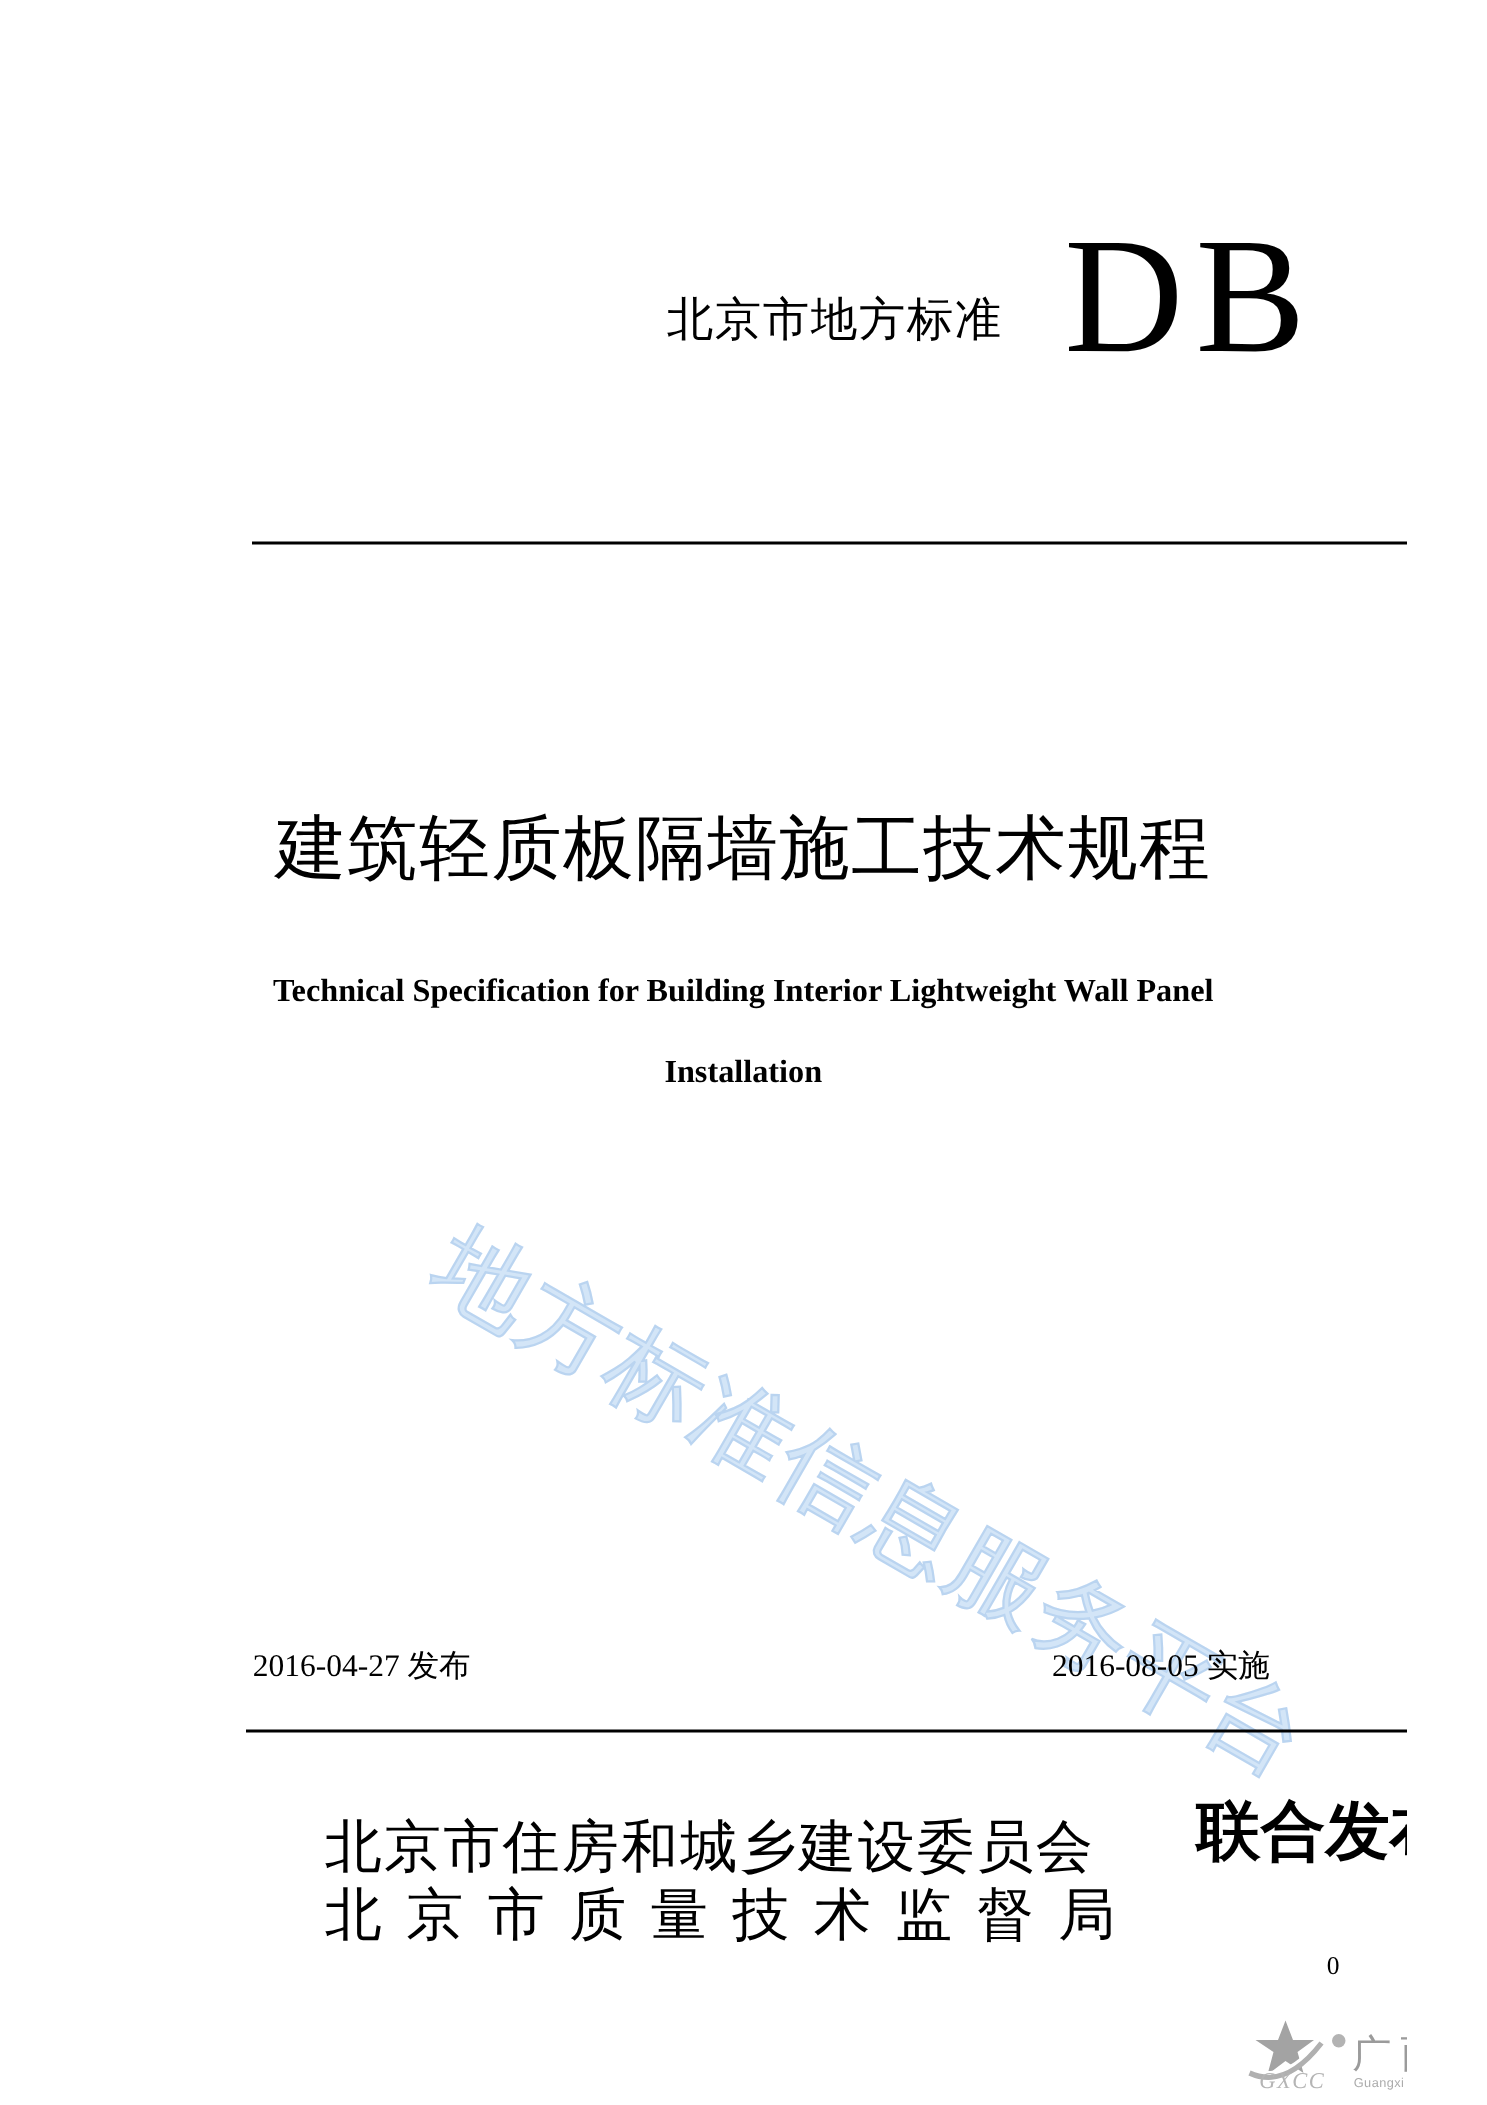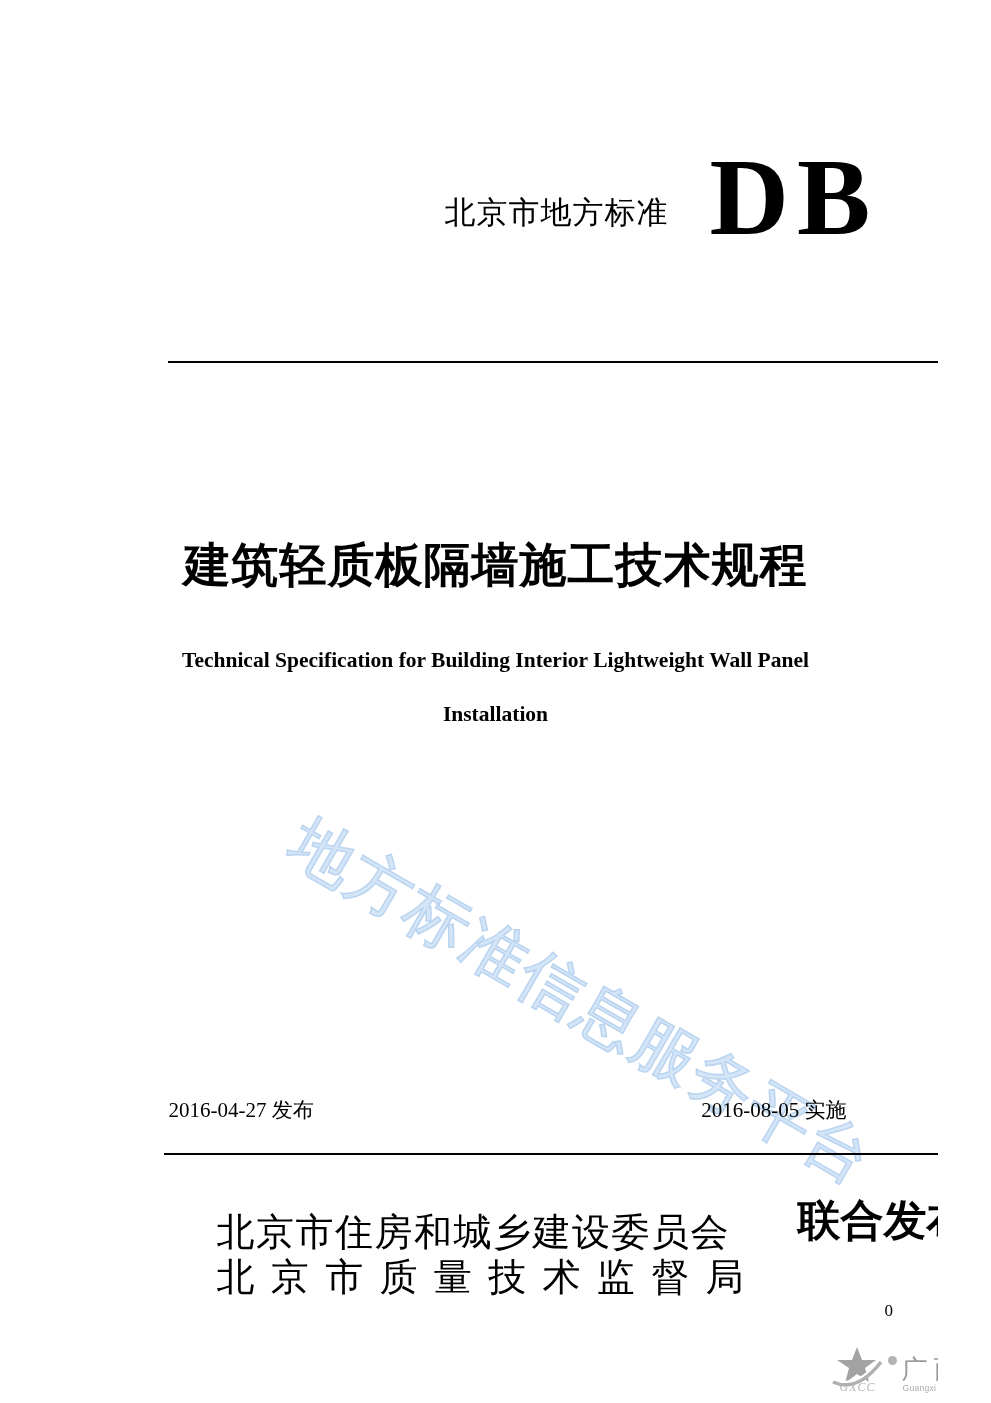--- a/index.html
+++ b/index.html
@@ -14,38 +14,38 @@
   }
   
   .std-type{
     position:absolute;left:391px;top:192px;
     font-family:"Liberation Sans", sans-serif;
     font-size:31px;letter-spacing:1px;white-space:nowrap;
   }
   .db-logo{
     position:absolute;left:656px;top:142px;
     font-family:"Liberation Serif", serif;
-    font-weight:bold;font-size:110px;line-height:1.0;
+    font-weight:normal;font-size:110px;line-height:1.0;
     letter-spacing:8px;white-space:nowrap;
   }
   .codes{
     position:absolute;left:532px;top:279px;
     font-size:17.5px;line-height:23.5px;white-space:nowrap;
   }
   .codes .lbl{font-family:"Liberation Serif", serif;}
   .codes .val{font-family:"Liberation Serif", serif;}
   .rule{position:absolute;background:#000;height:2px;}
   .rule-top{left:114px;top:361px;width:786px;}
   .rule-bottom{left:110px;top:1153px;width:790px;}
   
   .title-cn{
     position:absolute;left:0;right:0;top:534px;
     text-align:center;
     font-family:"Liberation Sans", sans-serif;
-    font-weight:bold;font-size:47px;letter-spacing:1px;white-space:nowrap;
+    font-weight:normal;font-size:47px;letter-spacing:1px;white-space:nowrap;
   }
   .title-en{
     position:absolute;left:0;right:0;text-align:center;
     font-family:"Liberation Serif", serif;
     font-weight:bold;font-size:21.5px;white-space:nowrap;
   }
   .title-en.l1{top:648px;}
   .title-en.l2{top:702px;}
   
   .watermark{
@@ -99,21 +99,21 @@
     font-size:26px;letter-spacing:6px;color:#9b9b9b;white-space:nowrap;
   }
   .footer-logo .site-sub{
     position:absolute;left:72px;top:41px;
     font-family:"Liberation Sans", sans-serif;
     font-size:8.5px;color:#ababab;white-space:nowrap;letter-spacing:.3px;
   }
   .footer-logo .badge{
     position:absolute;left:9px;top:38px;
     font-family:"Liberation Serif", serif;
-    font-style:italic;font-size:12px;color:#b5b5b5;letter-spacing:1px;
+    font-style:italic;font-size:15px;color:#b5b5b5;letter-spacing:1px;
   }
 </style>
 </head>
 <body>
 
 <div class="page">
 
   <div class="std-type">北京市地方标准</div>
   <div class="db-logo">DB</div>
 

